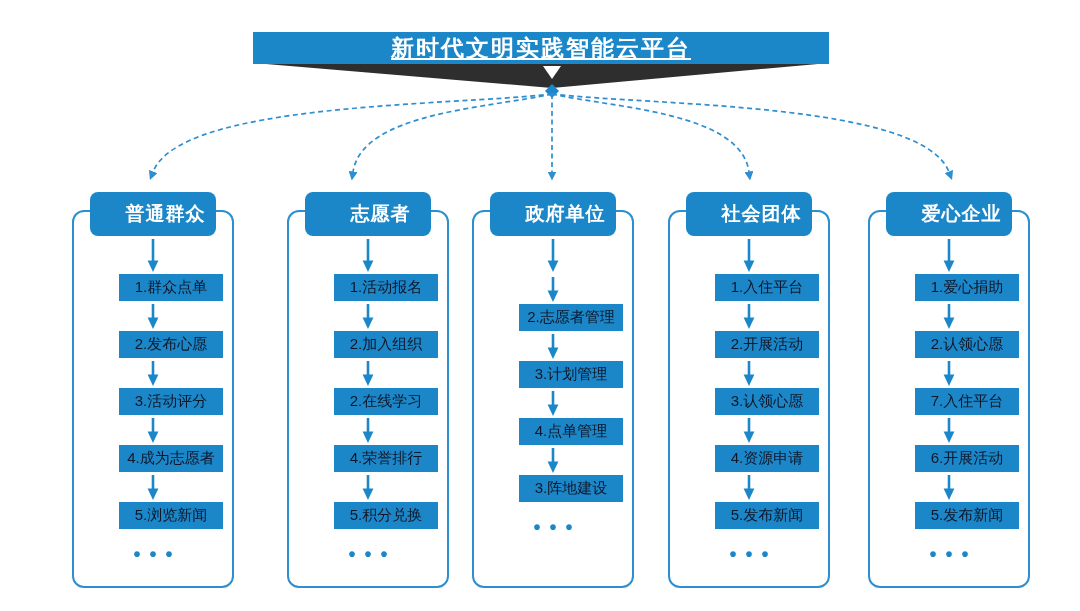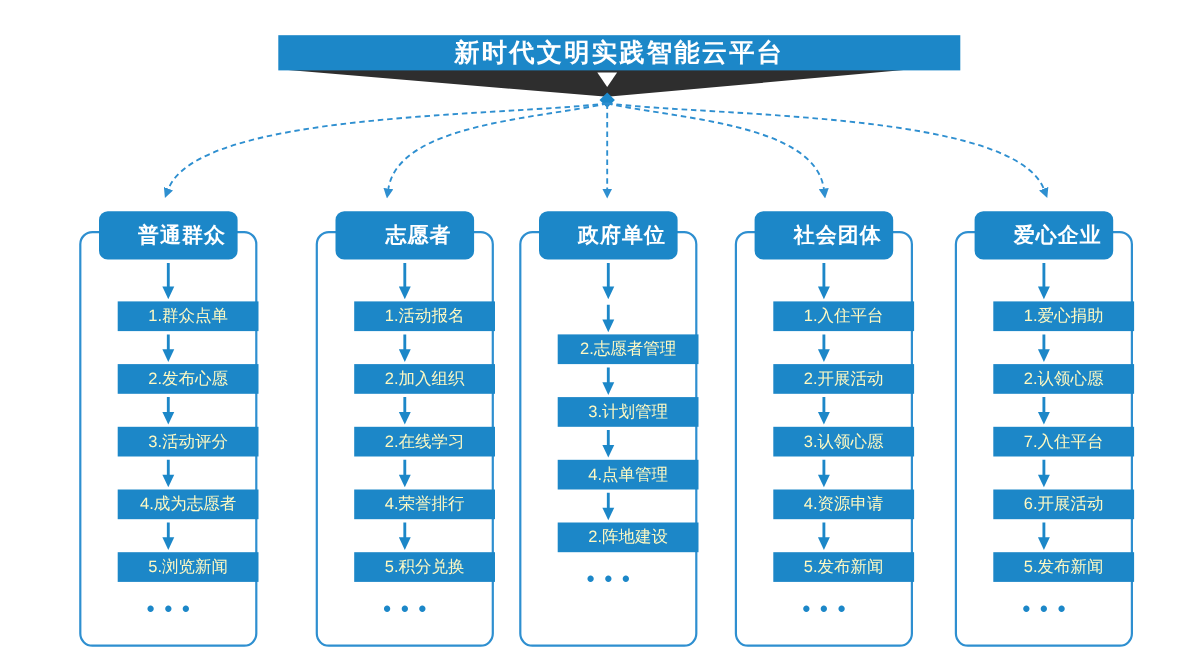--- a/index.html
+++ b/index.html
@@ -1,44 +1,44 @@
 <!DOCTYPE html>
 <html><head>
 <meta charset="utf-8">
 <style>
   html,body { margin:0; padding:0; background:#ffffff; }
   .canvas {
     position:relative; width:1080px; height:611px; background:#ffffff;
     font-family:"Liberation Sans","DejaVu Sans",sans-serif; overflow:hidden;
   }
   .banner {
-    position:absolute; left:253px; top:32px; width:620px; height:32px;
+    position:absolute; left:253px; top:32px; width:576px; height:32px;
     background:#1c87c8; color:#ffffff; z-index:2;
-    display:flex; align-items:flex-start; justify-content:center;
+    display:flex; align-items:flex-end; justify-content:center;text-decoration:underline;
   }
   .banner span { font-size:23px; font-weight:bold; letter-spacing:2px; }
   .overlay { position:absolute; left:0; top:0; z-index:1; }
   .dash { fill:none; stroke:#2e8fd0; stroke-width:1.7; stroke-dasharray:5 3.5; }
   .column {
     position:absolute; top:192px; width:164px; height:396px;
     display:flex; flex-direction:column; align-items:center; z-index:2;
   }
   .outline {
     position:absolute; left:1px; right:1px; top:18px; bottom:0;
     border:2px solid #2e8fd0; border-radius:12px;
   }
   .colhead {
     position:relative; width:126px; height:44px; background:#1c87c8;
     border-radius:8px; color:#ffffff; display:flex; align-items:center;
     justify-content:center; z-index:3;
   }
   .colhead span { font-size:19px; font-weight:bold; letter-spacing:1px;margin-left:25px; }
   .item {
-    position:relative; width:128px; height:27px; background:#1c87c8;
-    color:#fef9c3; display:flex; align-items:center; justify-content:center; z-index:3;margin-left:36px;
+    position:relative; width:104px; height:27px; background:#1c87c8;
+    color:#0f172a; display:flex; align-items:center; justify-content:center; z-index:3;margin-left:36px;
   }
   .item span { font-size:15px; }
   .flow-arrow { display:block; position:relative; z-index:3; }
   .dots {
     position:relative; margin-top:14px; color:#1c87c8; font-size:20px;
     font-weight:bold; letter-spacing:9px; padding-left:9px; z-index:3;
   }
 </style>
 </head>
 <body>
@@ -179,21 +179,21 @@
         <polygon points="2.6,16.5 13.4,16.5 8,28" fill="#1c87c8"></polygon>
       </svg>
     <div class="item">
         <span>4.点单管理</span>
       </div>
     <svg class="flow-arrow" width="16" height="30" viewBox="0 0 16 30">
         <line x1="8" y1="3" x2="8" y2="18" stroke="#1c87c8" stroke-width="2.6"></line>
         <polygon points="2.6,16.5 13.4,16.5 8,28" fill="#1c87c8"></polygon>
       </svg>
     <div class="item">
-        <span>2.阵地建设</span>
+        <span>3.阵地建设</span>
       </div>
     <div class="dots">•••</div>
   </div>
 
   <div class="column" style="left:667px">
     <div class="outline"></div>
     <div class="colhead">
       <span>社会团体</span>
     </div>
     <svg class="flow-arrow" width="16" height="38" viewBox="0 0 16 38">

